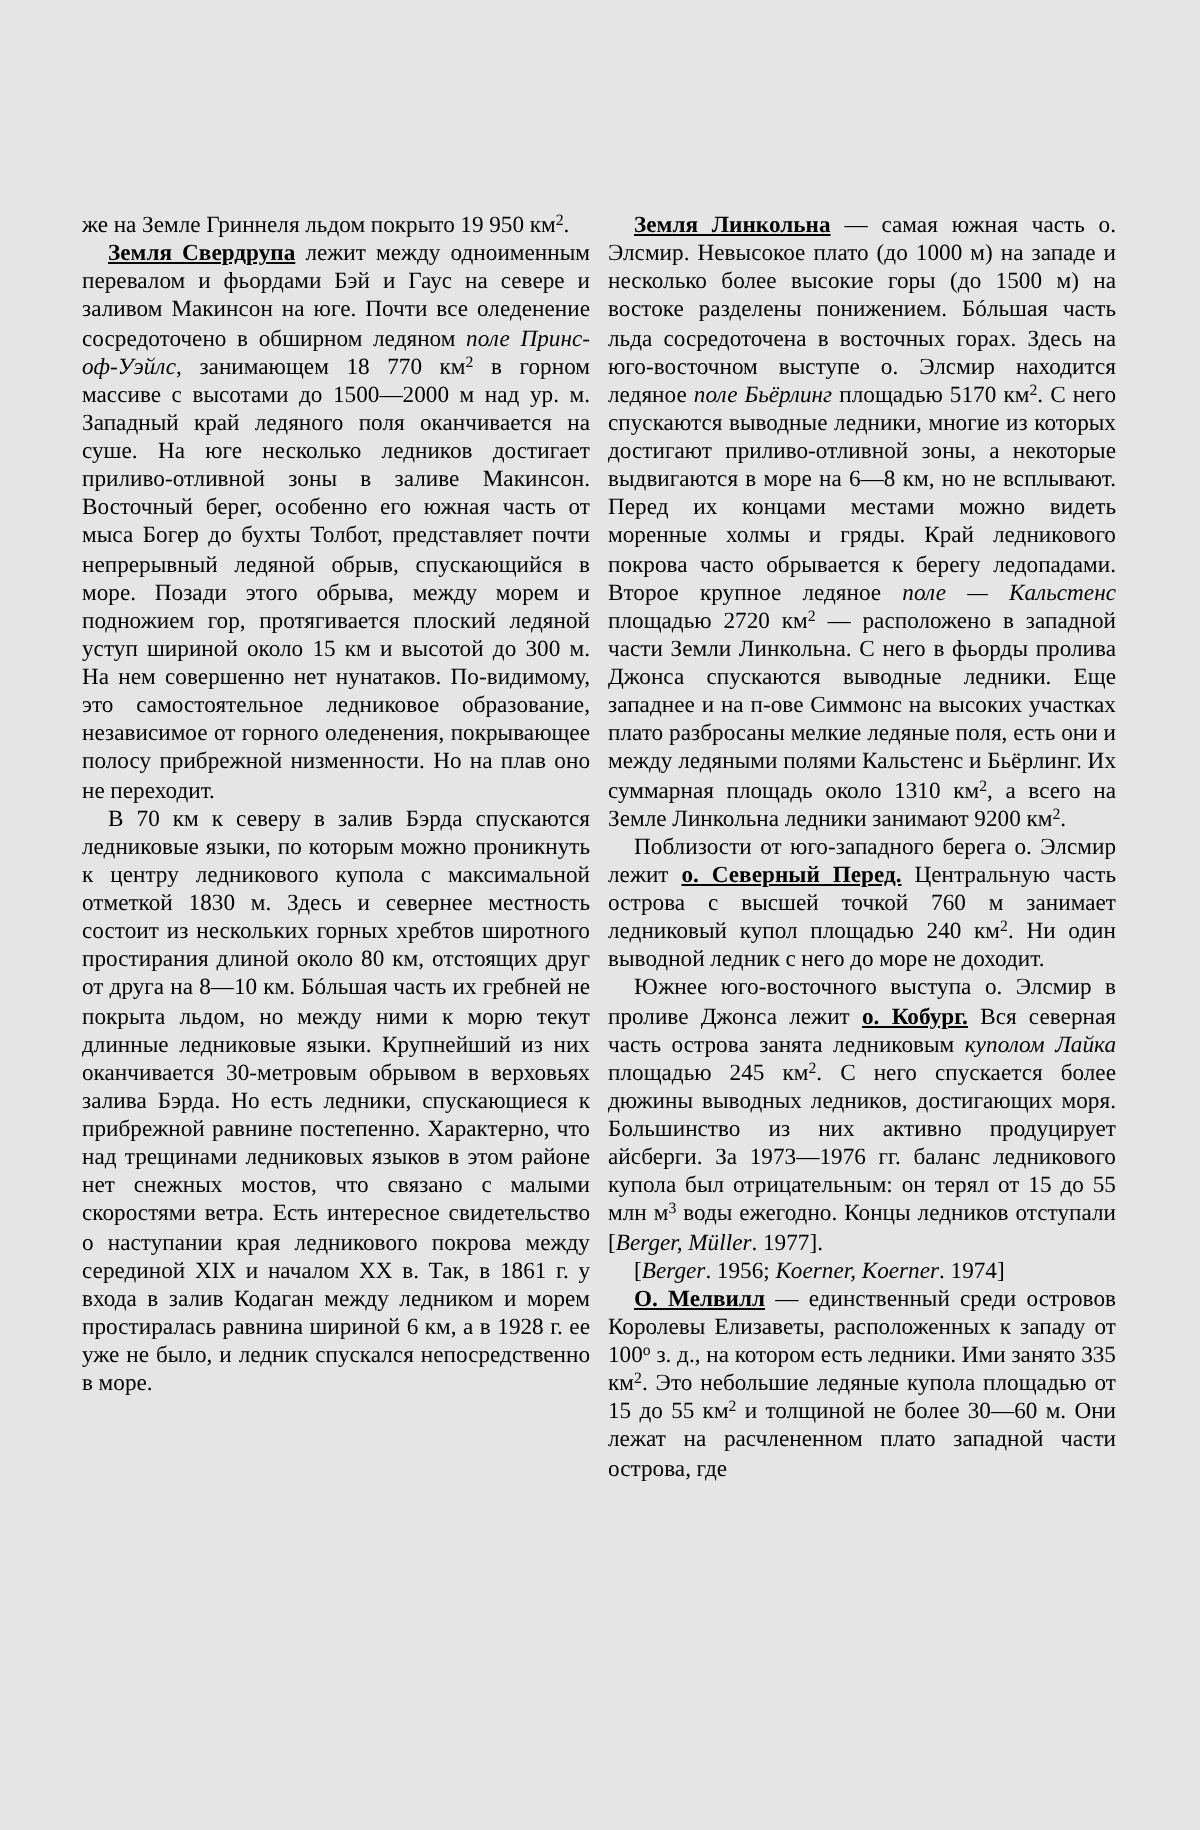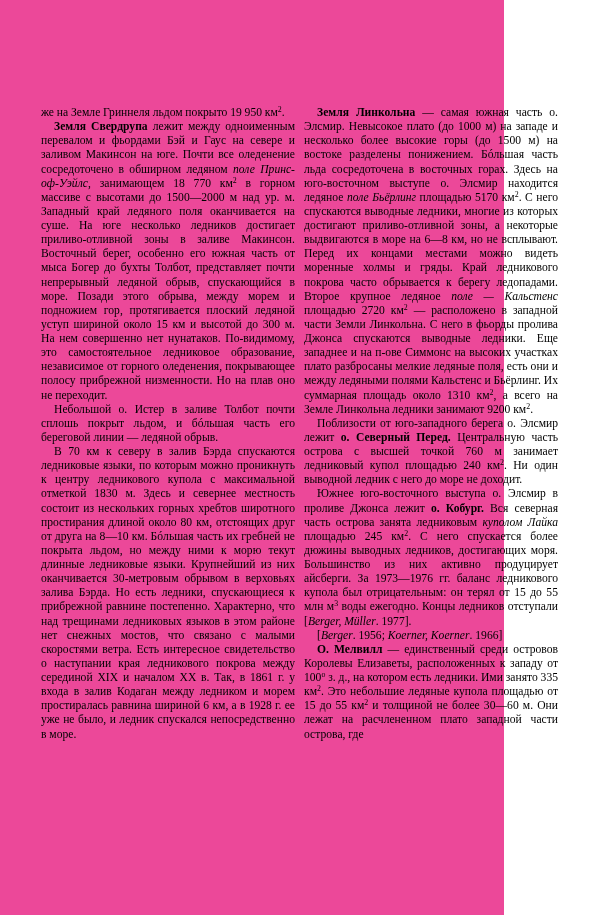--- a/index.html
+++ b/index.html
@@ -9,23 +9,23 @@
   }
   body {
     width: 600px;
     height: 915px;
     overflow: hidden;
     font-family: "Liberation Serif", "DejaVu Serif", serif;
     color: #000000;
   }
   .page {
     position: relative;
-    width: 504px;
+    width: 600px;
     height: 915px;
-    background: #ec4899;
+    background: #e5e5e5;
     box-sizing: border-box;
   }
   .columns {
     position: absolute;
     left: 41px;
     top: 106px;
     width: 518px;
     display: flex;
     flex-direction: row;
     align-items: flex-start;
@@ -47,40 +47,39 @@
     word-spacing: -0.1px;
     letter-spacing: 0.01px;
   }
   p.indent {
     text-indent: 13px;
   }
   p.noindent {
     text-indent: 0;
   }
   
-  .b { font-weight: bold; }
+  .b { font-weight: bold; text-decoration: underline; }
   .i { font-style: italic; }
   sup {
     font-size: 0.68em;
     line-height: 0;
     vertical-align: 0.45em;
   }
 </style>
 </head>
 <body>
 
 <div class="page">
   <div class="columns">
     <div class="col" id="left-col">
         <p class="para noindent"><span>же на Земле Гриннеля льдом покрыто 19 950 км</span><sup>2</sup><span>.</span></p>
         <p class="para indent"><span class="b">Земля Свердрупа</span><span> лежит между одноименным перевалом и фьордами Бэй и Гаус на севере и заливом Макинсон на юге. Почти все оледенение сосредоточено в обширном ледяном </span><span class="i">поле Принс-оф-Уэйлс</span><span>, занимающем 18 770 км</span><sup>2</sup><span> в горном массиве с высотами до 1500—2000 м над ур. м. Западный край ледяного поля оканчивается на суше. На юге несколько ледников достигает приливо-отливной зоны в заливе Макинсон. Восточный берег, особенно его южная часть от мыса Богер до бухты Толбот, представляет почти непрерывный ледяной обрыв, спускающийся в море. Позади этого обрыва, между морем и подножием гор, протягивается плоский ледяной уступ шириной около 15 км и высотой до 300 м. На нем совершенно нет нунатаков. По-видимому, это самостоятельное ледниковое образование, независимое от горного оледенения, покрывающее полосу прибрежной низменности. Но на плав оно не переходит.</span></p>
-        <p class="para indent"><span>Небольшой о. Истер в заливе Толбот почти сплошь покрыт льдом, и бóльшая часть его береговой линии — ледяной обрыв.</span></p>
         <p class="para indent"><span>В 70 км к северу в залив Бэрда спускаются ледниковые языки, по которым можно проникнуть к центру ледникового купола с максимальной отметкой 1830 м. Здесь и севернее местность состоит из нескольких горных хребтов широтного простирания длиной около 80 км, отстоящих друг от друга на 8—10 км. Бóльшая часть их гребней не покрыта льдом, но между ними к морю текут длинные ледниковые языки. Крупнейший из них оканчивается 30-метровым обрывом в верховьях залива Бэрда. Но есть ледники, спускающиеся к прибрежной равнине постепенно. Характерно, что над трещинами ледниковых языков в этом районе нет снежных мостов, что связано с малыми скоростями ветра. Есть интересное свидетельство о наступании края ледникового покрова между серединой XIX и началом XX в. Так, в 1861 г. у входа в залив Кодаган между ледником и морем простиралась равнина шириной 6 км, а в 1928 г. ее уже не было, и ледник спускался непосредственно в море.</span></p>
       </div>
     <div class="col" id="right-col">
         <p class="para indent"><span class="b">Земля Линкольна</span><span> — самая южная часть о. Элсмир. Невысокое плато (до 1000 м) на западе и несколько более высокие горы (до 1500 м) на востоке разделены понижением. Бóльшая часть льда сосредоточена в восточных горах. Здесь на юго-восточном выступе о. Элсмир находится ледяное </span><span class="i">поле Бьёрлинг</span><span> площадью 5170 км</span><sup>2</sup><span>. С него спускаются выводные ледники, многие из которых достигают приливо-отливной зоны, а некоторые выдвигаются в море на 6—8 км, но не всплывают. Перед их концами местами можно видеть моренные холмы и гряды. Край ледникового покрова часто обрывается к берегу ледопадами. Второе крупное ледяное </span><span class="i">поле — Кальстенс</span><span> площадью 2720 км</span><sup>2</sup><span> — расположено в западной части Земли Линкольна. С него в фьорды пролива Джонса спускаются выводные ледники. Еще западнее и на п-ове Симмонс на высоких участках плато разбросаны мелкие ледяные поля, есть они и между ледяными полями Кальстенс и Бьёрлинг. Их суммарная площадь около 1310 км</span><sup>2</sup><span>, а всего на Земле Линкольна ледники занимают 9200 км</span><sup>2</sup><span>.</span></p>
         <p class="para indent"><span>Поблизости от юго-западного берега о. Элсмир лежит </span><span class="b">о. Северный Перед.</span><span> Центральную часть острова с высшей точкой 760 м занимает ледниковый купол площадью 240 км</span><sup>2</sup><span>. Ни один выводной ледник с него до море не доходит.</span></p>
         <p class="para indent"><span>Южнее юго-восточного выступа о. Элсмир в проливе Джонса лежит </span><span class="b">о. Кобург.</span><span> Вся северная часть острова занята ледниковым </span><span class="i">куполом Лайка</span><span> площадью 245 км</span><sup>2</sup><span>. С него спускается более дюжины выводных ледников, достигающих моря. Большинство из них активно продуцирует айсберги. За 1973—1976 гг. баланс ледникового купола был отрицательным: он терял от 15 до 55 млн м</span><sup>3</sup><span> воды ежегодно. Концы ледников отступали [</span><span class="i">Berger, Müller</span><span>. 1977].</span></p>
-        <p class="para indent"><span>[</span><span class="i">Berger</span><span>. 1956; </span><span class="i">Koerner, Koerner</span><span>. 1966]</span></p>
+        <p class="para indent"><span>[</span><span class="i">Berger</span><span>. 1956; </span><span class="i">Koerner, Koerner</span><span>. 1974]</span></p>
         <p class="para indent"><span class="b">О. Мелвилл</span><span> — единственный среди островов Королевы Елизаветы, расположенных к западу от 100</span><sup>о</sup><span> з. д., на котором есть ледники. Ими занято 335 км</span><sup>2</sup><span>. Это небольшие ледяные купола площадью от 15 до 55 км</span><sup>2</sup><span> и толщиной не более 30—60 м. Они лежат на расчлененном плато западной части острова, где</span></p>
       </div>
   </div>
 </div>
 
 </body></html>

